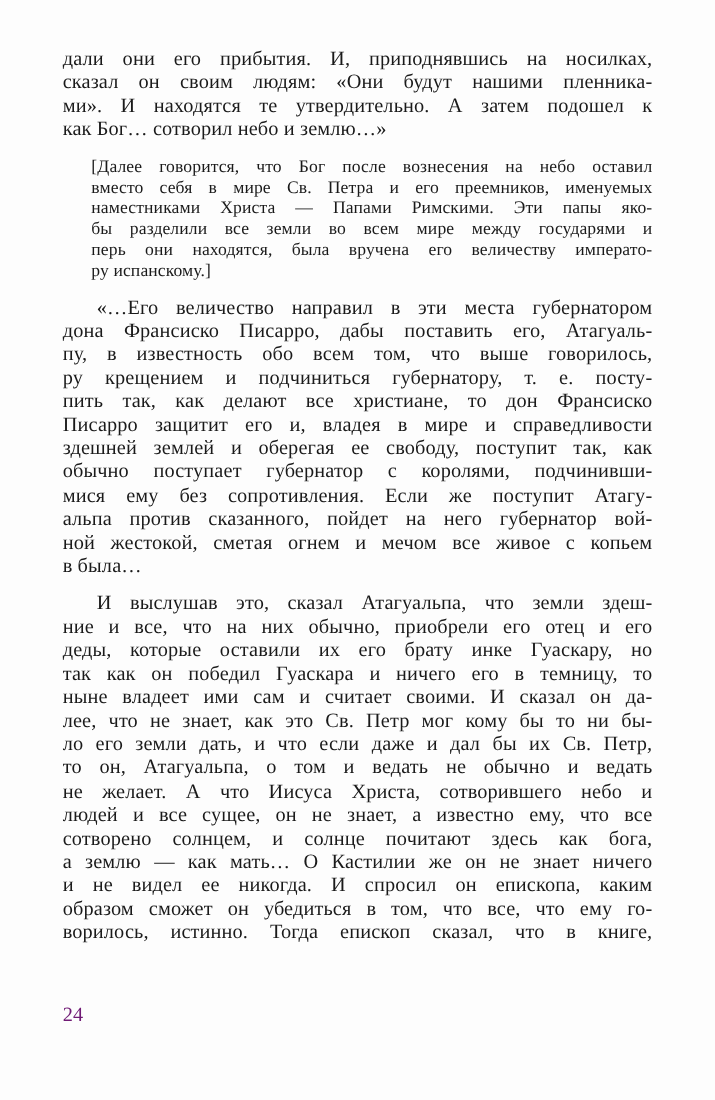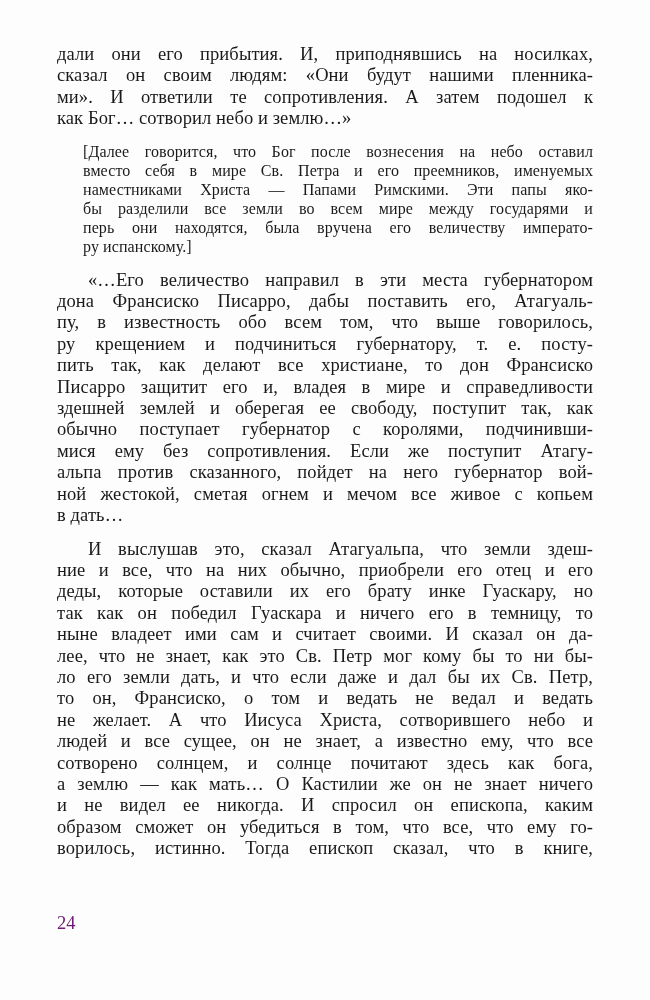--- a/index.html
+++ b/index.html
@@ -57,21 +57,21 @@
   }
 </style>
 </head>
 <body>
 
 <div class="page">
   <div class="text-block">
       <div class="para body">
         <div class="line">дали они его прибытия. И, приподнявшись на носилках,</div>
         <div class="line">сказал он своим людям: «Они будут нашими пленника-</div>
-        <div class="line">ми». И ответили те сопротивления. А затем подошел к</div>
+        <div class="line">ми». И находятся те утвердительно. А затем подошел к</div>
         <div class="line no-justify">как Бог… сотворил небо и землю…»</div>
       </div>
       <div class="para note">
         <div class="line">[Далее говорится, что Бог после вознесения на небо оставил</div>
         <div class="line">вместо себя в мире Св. Петра и его преемников, именуемых</div>
         <div class="line">наместниками Христа — Папами Римскими. Эти папы яко-</div>
         <div class="line">бы разделили все земли во всем мире между государями и</div>
         <div class="line">перь они находятся, была вручена его величеству императо-</div>
         <div class="line no-justify">ру испанскому.]</div>
       </div>
@@ -80,31 +80,31 @@
         <div class="line">дона Франсиско Писарро, дабы поставить его, Атагуаль-</div>
         <div class="line">пу, в известность обо всем том, что выше говорилось,</div>
         <div class="line">ру крещением и подчиниться губернатору, т. е. посту-</div>
         <div class="line">пить так, как делают все христиане, то дон Франсиско</div>
         <div class="line">Писарро защитит его и, владея в мире и справедливости</div>
         <div class="line">здешней землей и оберегая ее свободу, поступит так, как</div>
         <div class="line">обычно поступает губернатор с королями, подчинивши-</div>
         <div class="line">мися ему без сопротивления. Если же поступит Атагу-</div>
         <div class="line">альпа против сказанного, пойдет на него губернатор вой-</div>
         <div class="line">ной жестокой, сметая огнем и мечом все живое с копьем</div>
-        <div class="line no-justify">в дать…</div>
+        <div class="line no-justify">в была…</div>
       </div>
       <div class="para body">
         <div class="line first-indent">И выслушав это, сказал Атагуальпа, что земли здеш-</div>
         <div class="line">ние и все, что на них обычно, приобрели его отец и его</div>
         <div class="line">деды, которые оставили их его брату инке Гуаскару, но</div>
         <div class="line">так как он победил Гуаскара и ничего его в темницу, то</div>
         <div class="line">ныне владеет ими сам и считает своими. И сказал он да-</div>
         <div class="line">лее, что не знает, как это Св. Петр мог кому бы то ни бы-</div>
         <div class="line">ло его земли дать, и что если даже и дал бы их Св. Петр,</div>
-        <div class="line">то он, Франсиско, о том и ведать не ведал и ведать</div>
+        <div class="line">то он, Атагуальпа, о том и ведать не обычно и ведать</div>
         <div class="line">не желает. А что Иисуса Христа, сотворившего небо и</div>
         <div class="line">людей и все сущее, он не знает, а известно ему, что все</div>
         <div class="line">сотворено солнцем, и солнце почитают здесь как бога,</div>
         <div class="line">а землю — как мать… О Кастилии же он не знает ничего</div>
         <div class="line">и не видел ее никогда. И спросил он епископа, каким</div>
         <div class="line">образом сможет он убедиться в том, что все, что ему го-</div>
         <div class="line">ворилось, истинно. Тогда епископ сказал, что в книге,</div>
       </div>
     </div>
   <div class="page-number">24</div>

